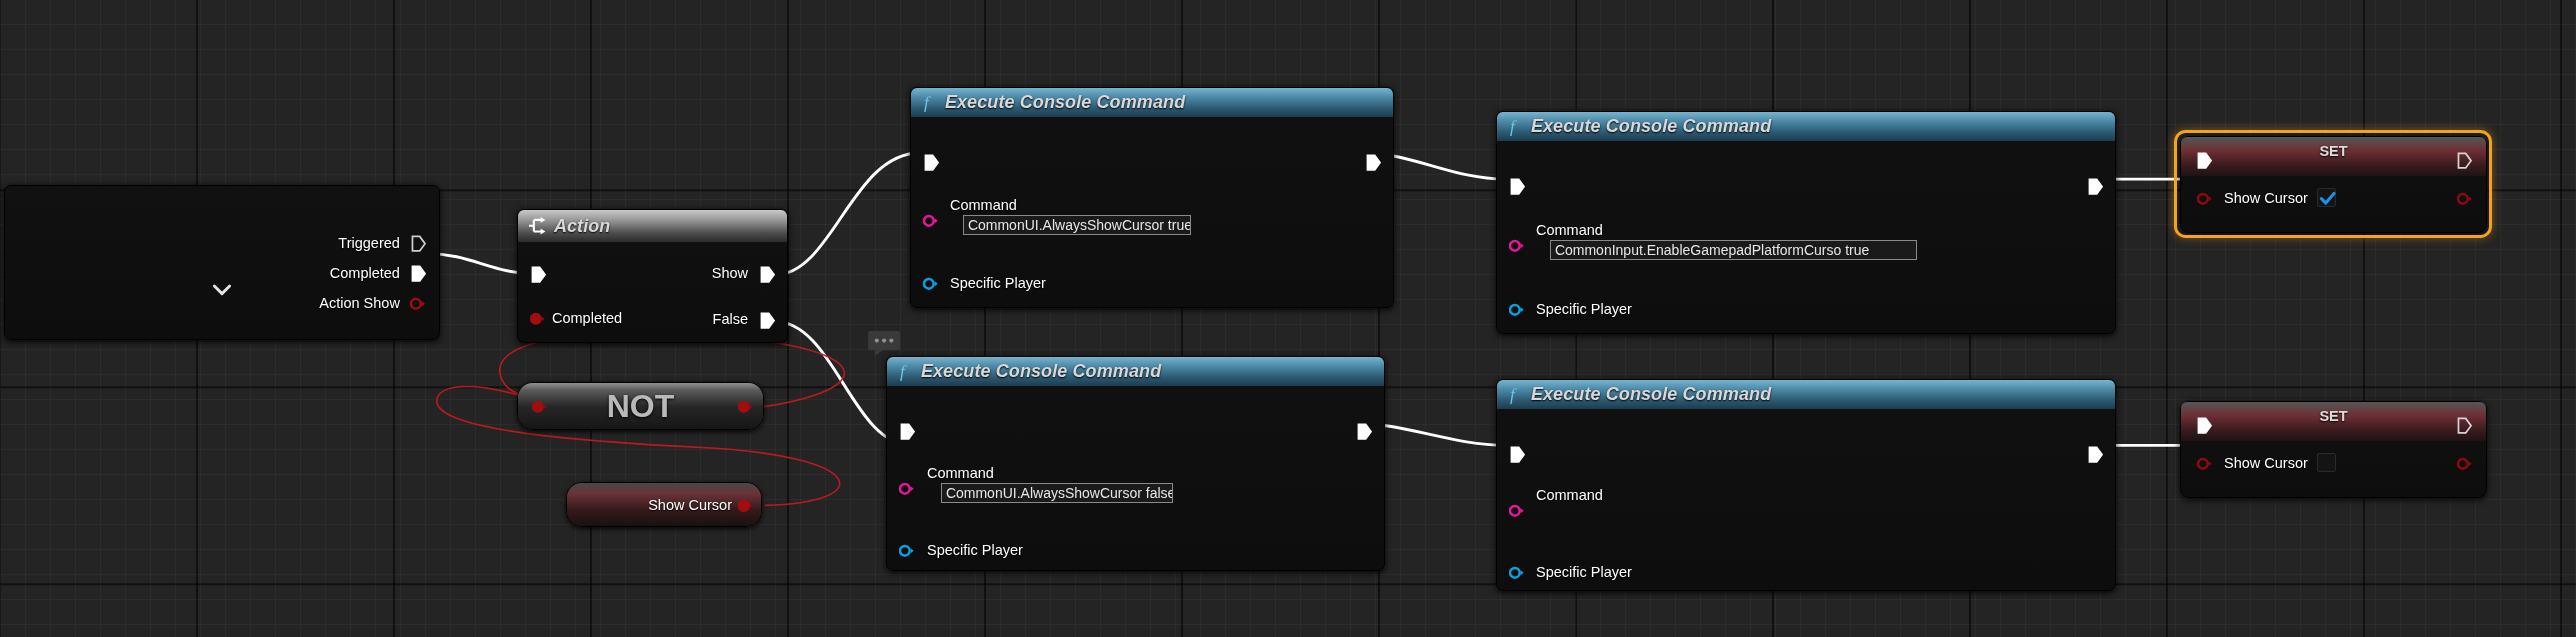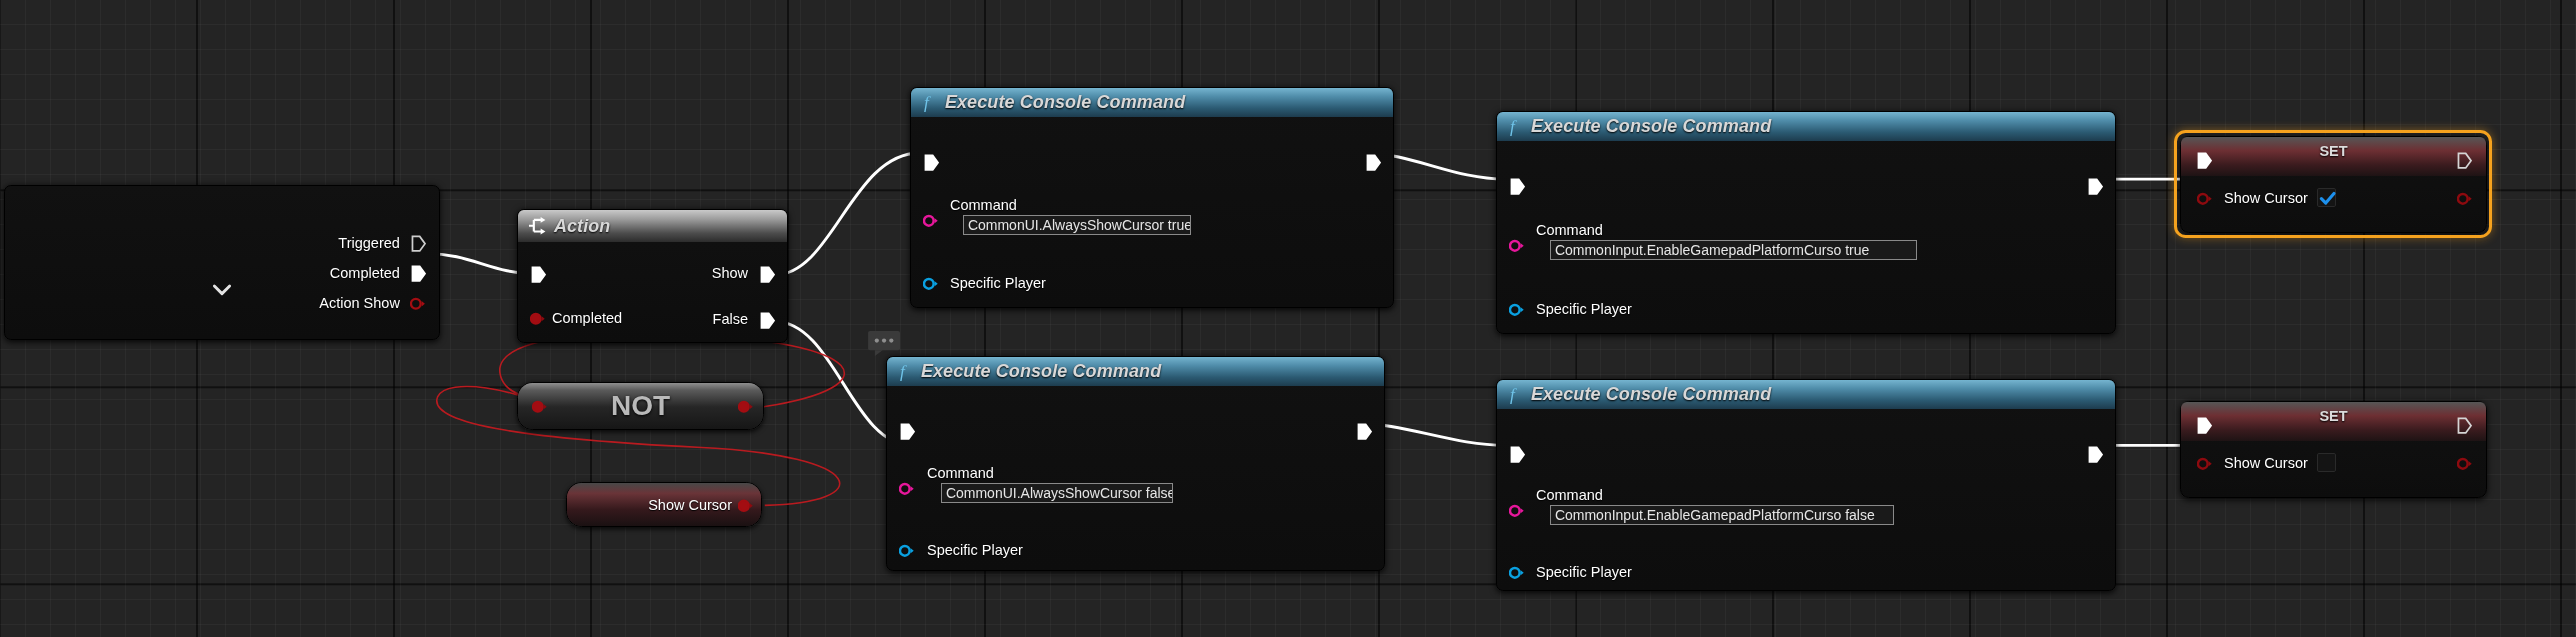--- a/index.html
+++ b/index.html
@@ -140,21 +140,21 @@
   .pill-not .pill-inner {
     background: linear-gradient(to bottom, #8f8f8f 0%, #5a5a5a 16%, #262626 52%, #161616 100%);
   }
   .pill-var .pill-inner {
     background: linear-gradient(to bottom, #484848 0%, #6a3438 24%, #35191c 62%, #1a1112 100%);
   }
   .pill-title {
     position: absolute;
     left: 0; right: 0; top: 0; bottom: 0;
     display: flex; align-items: center; justify-content: center;
-    font-size: 28px; font-weight: bold;
+    font-size: 32px; font-weight: bold;
     color: #b9b9b9;
     text-shadow: 0 1px 2.9px #000;
   }
   .pill-varlabel {
     position: absolute;
     right: 29px; top: 50%;
     transform: translateY(-50%);
     font-size: 14.5px;
     color: #fff;
     white-space: nowrap;
@@ -473,21 +473,20 @@
           <path d="M1.5 1.5 L9 1.5 L14.5 9 L9 16.5 L1.5 16.5 Z" fill="#ffffff" stroke="#ffffff" stroke-width="1.8"></path>
         </svg>
       </span>
       <span class="pin-data" style="left:11.6px; top:95px;">
         <svg width="15.5" height="13.6" viewBox="0 0 16 14">
           <circle cx="6" cy="7" r="5" fill="none" stroke="#e6179b" stroke-width="2.6"></circle>
           <path d="M12 4.4 L15.2 7 L12 9.6 Z" fill="#e6179b"></path>
         </svg>
       </span>
       <span class="pin-label" style="left:39px; top:78px;">Command</span>
-      <span class="txtbox" style="left:53px; top:96px; width:344px;">CommonInput.EnableGamepadPlatformCurso  false</span>
       <span class="pin-data" style="left:11.6px; top:157px;">
         <svg width="15.5" height="13.6" viewBox="0 0 16 14">
           <circle cx="6" cy="7" r="5" fill="none" stroke="#0aa0e0" stroke-width="2.6"></circle>
           <path d="M12 4.4 L15.2 7 L12 9.6 Z" fill="#0aa0e0"></path>
         </svg>
       </span>
       <span class="pin-label" style="left:39px; top:155px;">Specific Player</span>
     </div>
   </div>
 

